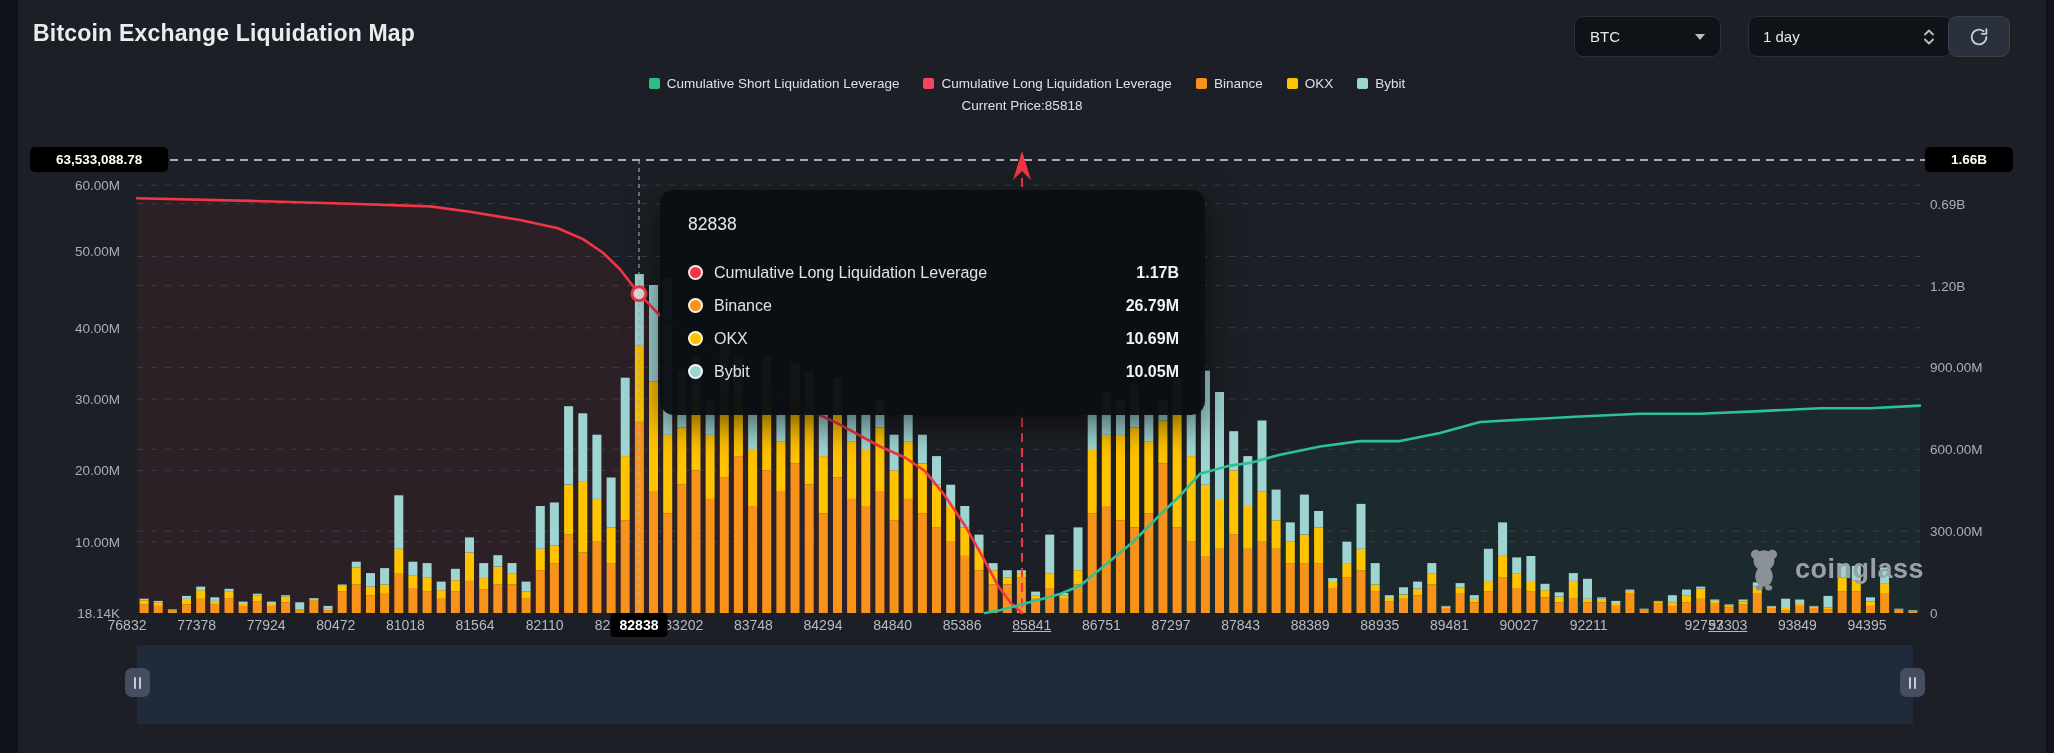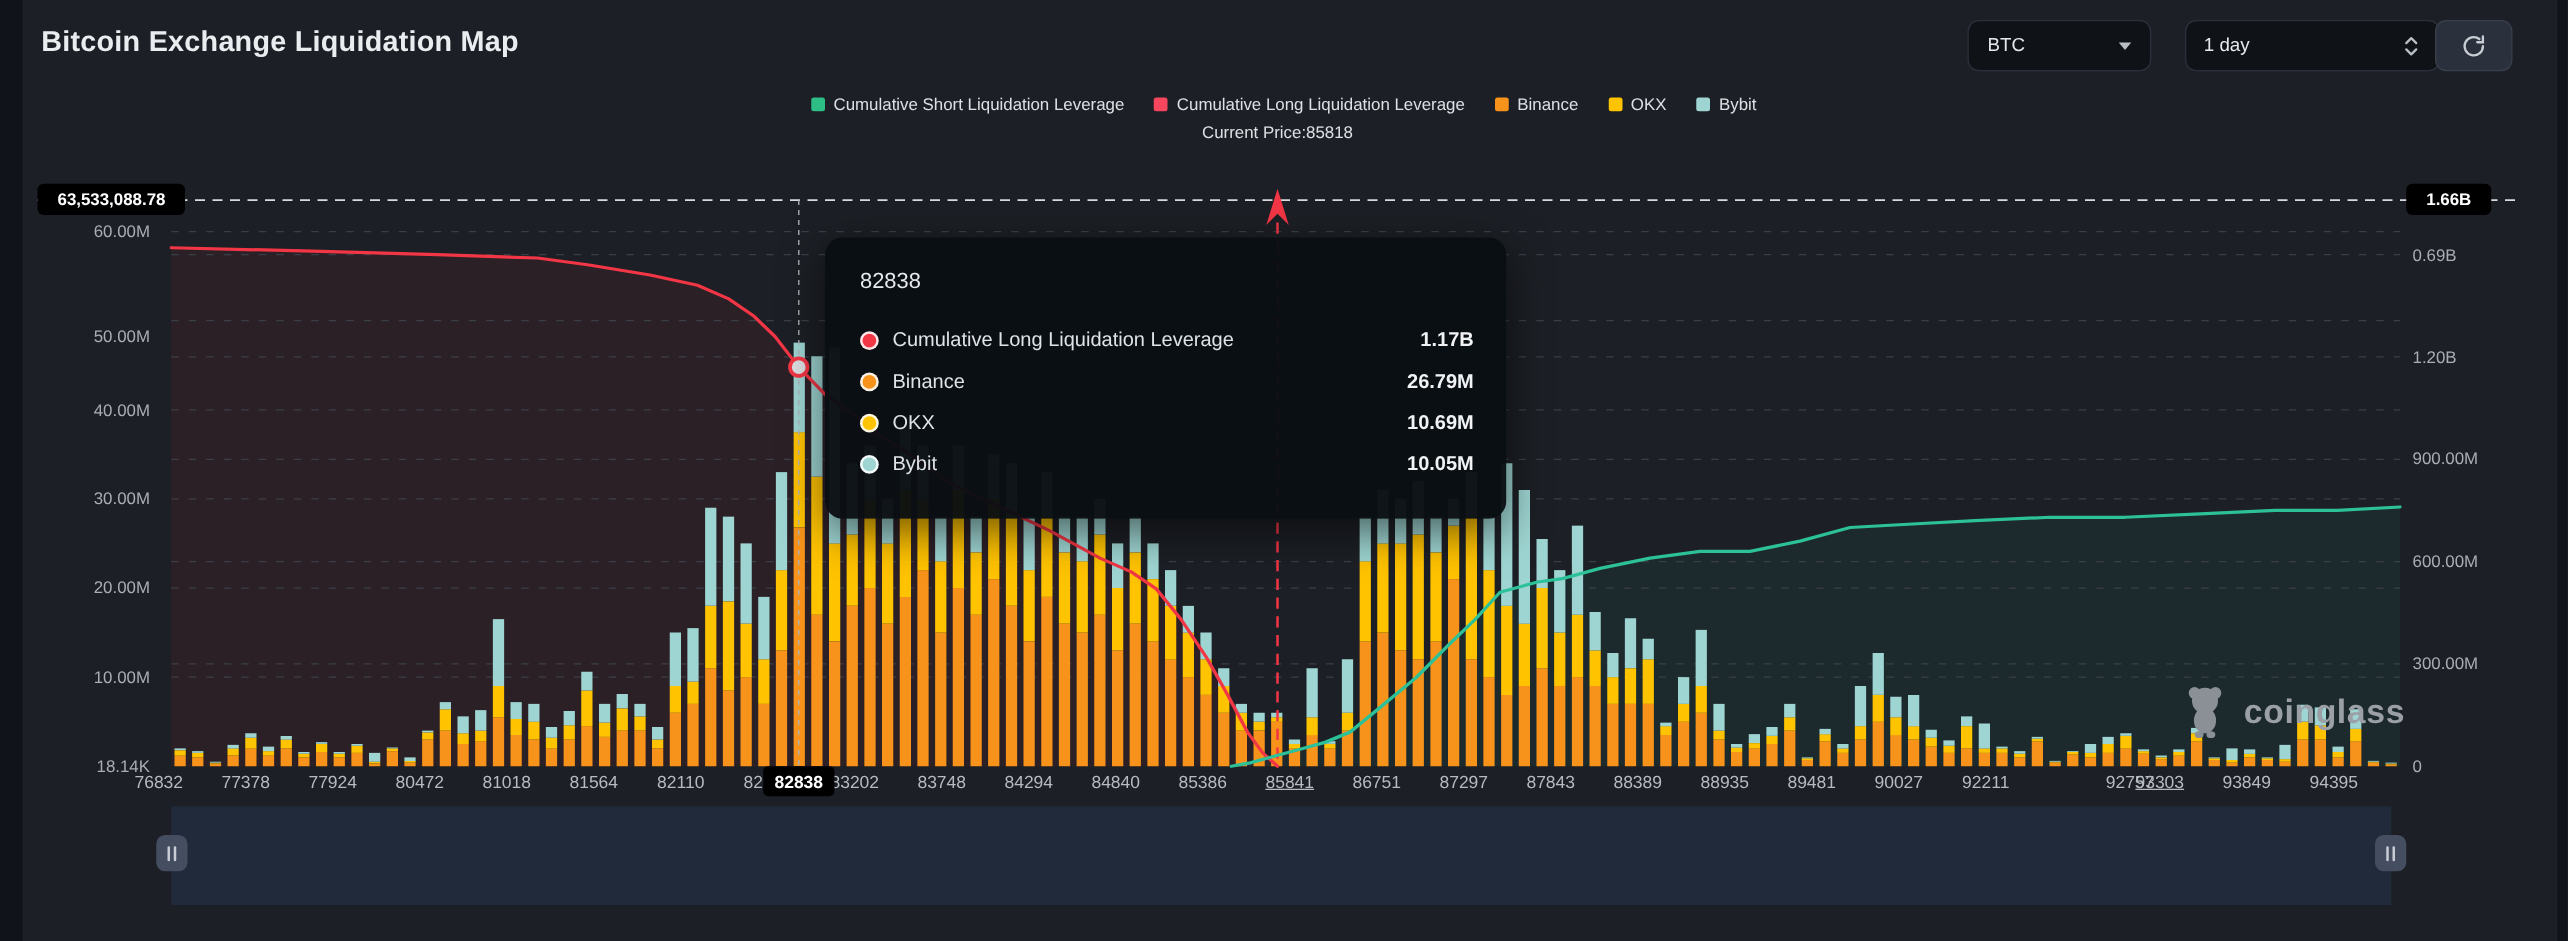--- a/index.html
+++ b/index.html
@@ -29,21 +29,21 @@
 
   #chart-layer{position:absolute;left:0;top:0;z-index:1}
   .axis-col{position:absolute;top:0;height:753px;z-index:2}
   #left-axis{left:28px;width:92px}
   #left-axis span{position:absolute;right:0;transform:translateY(-50%);font-size:13.5px;color:#A9AEB5;white-space:nowrap}
   #right-axis{left:1930px;width:110px}
   #right-axis span{position:absolute;left:0;transform:translateY(-50%);font-size:13.5px;color:#A9AEB5;white-space:nowrap}
   #x-axis{position:absolute;left:0;top:617px;width:2054px;height:24px;z-index:2}
   #x-axis span{position:absolute;transform:translateX(-50%);font-size:14px;color:#B6BBC1;white-space:nowrap}
 
-  .axis-badge{position:absolute;background:#000;color:#FFF;font-weight:700;font-size:13.5px;padding:5px 16px;border-radius:5px;z-index:4;white-space:nowrap}
+  .axis-badge{position:absolute;background:#000;color:#FFF;font-weight:700;font-size:13.5px;padding:5px 26px;border-radius:5px;z-index:4;white-space:nowrap}
   #left-max-badge{left:30px;top:147px}
   #right-max-badge{left:1925px;top:147px}
   #x-hover-badge{top:613px;transform:translateX(-50%);font-size:14px;padding:4px 9px;border-radius:4px}
 
   #tooltip{position:absolute;left:660px;top:190px;width:545px;height:225px;box-sizing:border-box;
            background:rgba(10,14,19,0.97);border-radius:14px;box-shadow:0 10px 34px rgba(0,0,0,.55);z-index:6}
   #tooltip .tt-title{position:absolute;left:28px;top:24px;font-size:17.5px;color:#E8EBEE}
   #tooltip .tt-rows{position:absolute;left:28px;right:26px;top:66px}
   .tt-row{display:flex;align-items:center;height:33px;font-size:16px;color:#DFE3E7}
   .tt-dot{width:11px;height:11px;border-radius:50%;border:2px solid rgba(255,255,255,.88);margin-right:11px;flex:0 0 auto}
@@ -510,21 +510,21 @@
       <line x1="639" y1="160" x2="639" y2="613" stroke="#AEB3BA" stroke-dasharray="4 4" stroke-width="1.2" opacity="0.9"></line>
       <line x1="1022" y1="178" x2="1022" y2="613" stroke="#F23645" stroke-dasharray="9 6" stroke-width="2"></line>
       <path d="M1022,151 L1013,180 L1022,171 L1031,180 Z" fill="#F23645"></path>
       <polyline points="137,198.2 250,200.9 350,203.7 430,206.4 470,211.8 520,220.0 558,228.2 583,239.1 603,252.8 620,269.2 639,293.7 660,315.5 680,329.2 700,345.6 730,364.7 760,386.5 800,405.6 840,424.7 880,446.5 905,457.5 925,471.1 945,495.7 965,525.7 982,555.7 998,585.7 1010,602.1 1022,613.0" fill="none" stroke="#F23645" stroke-width="2.6" stroke-linejoin="round" stroke-linecap="round"></polyline>
       <polyline points="985,613.0 1000,610.3 1020,604.8 1040,599.4 1060,593.9 1080,585.7 1100,569.3 1133,542.0 1160,514.8 1180,495.7 1200,473.8 1230,465.6 1250,462.9 1280,454.7 1320,446.5 1360,441.1 1400,441.1 1440,432.9 1480,422.0 1530,419.2 1580,416.5 1640,413.8 1700,413.8 1760,411.1 1820,408.3 1870,408.3 1920,405.6" fill="none" stroke="#2CC198" stroke-width="2.6" stroke-linejoin="round" stroke-linecap="round"></polyline>
       <circle cx="639" cy="293.7" r="7" fill="#DDE0E3" stroke="#F23645" stroke-width="3"></circle>
     </svg></div>
 
 <div id="left-axis" class="axis-col">
     <span style="top: 185.171px;">60.00M</span>
-    <span style="top: 269px;">50.00M</span>
+    <span style="top: 251px;">50.00M</span>
     <span style="top: 327.78px;">40.00M</span>
     <span style="top: 399.085px;">30.00M</span>
     <span style="top: 470.39px;">20.00M</span>
     <span style="top: 541.695px;">10.00M</span>
     <span style="top: 613px;">18.14K</span>
   </div>
 <div id="right-axis" class="axis-col">
     <span style="top: 203.663px;">0.69B</span>
     <span style="top: 285.53px;">1.20B</span>
     <span style="top: 367.398px;">900.00M</span>

